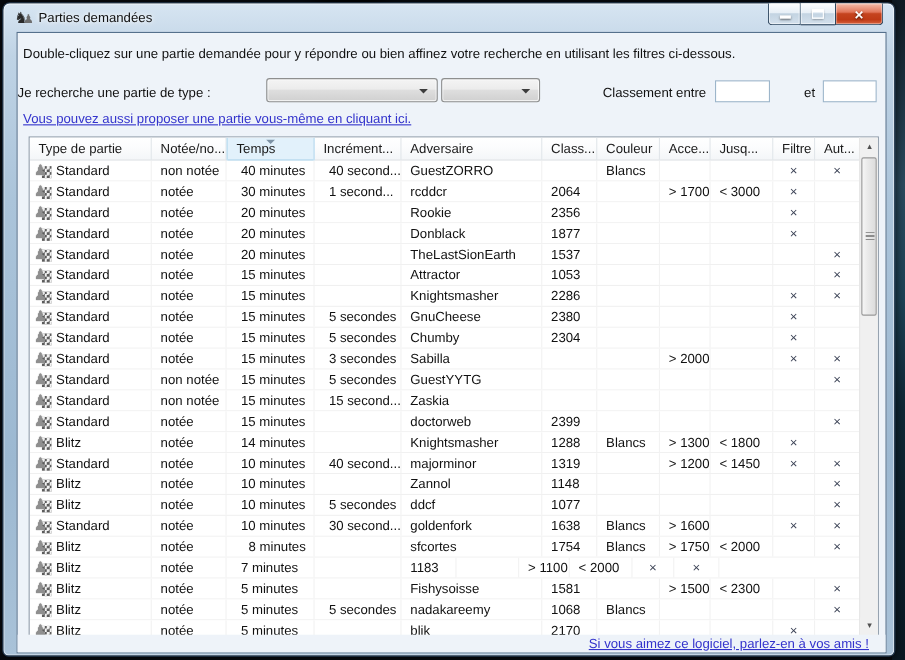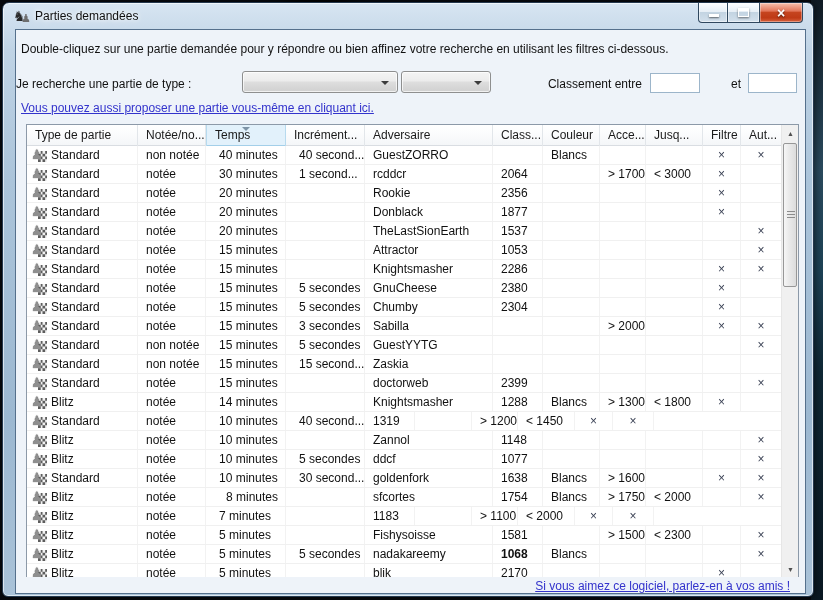--- a/index.html
+++ b/index.html
@@ -438,20 +438,21 @@
             <div class="tcell c-type" style="width: 111px;">
               <span class="pawn-icon">
                 <span class="board"></span>
                 <span class="pawn">♟</span>
               </span>
               <span>Standard</span>
             </div>
             <div class="tcell c-rated" style="width: 68px;"><span>notée</span></div>
             <div class="tcell c-time" style="width: 80px;"><span>10 minutes</span></div>
             <div class="tcell c-inc" style="width: 79px;"><span>40 second...</span></div>
+            <div class="tcell c-adv" style="width: 128px;"><span>majorminor</span></div>
             <div class="tcell c-rating" style="width: 50px;"><span>1319</span></div>
             <div class="tcell c-color" style="width: 57px;"><span></span></div>
             <div class="tcell c-above" style="width: 46px;"><span>&gt; 1200</span></div>
             <div class="tcell c-below" style="width: 57px;"><span>&lt; 1450</span></div>
             <div class="tcell c-x" style="width: 38px;"><span>×</span></div>
             <div class="tcell c-x" style="width: 41px;"><span>×</span></div>
           </div>
           <div class="trow">
             <div class="tcell c-type" style="width: 111px;">
               <span class="pawn-icon">
@@ -570,21 +571,21 @@
               <span class="pawn-icon">
                 <span class="board"></span>
                 <span class="pawn">♟</span>
               </span>
               <span>Blitz</span>
             </div>
             <div class="tcell c-rated" style="width: 68px;"><span>notée</span></div>
             <div class="tcell c-time" style="width: 80px;"><span>5 minutes</span></div>
             <div class="tcell c-inc" style="width: 79px;"><span>5 secondes</span></div>
             <div class="tcell c-adv" style="width: 128px;"><span>nadakareemy</span></div>
-            <div class="tcell c-rating" style="width: 50px; font-weight: bold;"><span>1068</span></div>
+            <div class="tcell c-rating" style="width: 50px;"><span>1068</span></div>
             <div class="tcell c-color" style="width: 57px;"><span>Blancs</span></div>
             <div class="tcell c-above" style="width: 46px;"><span></span></div>
             <div class="tcell c-below" style="width: 57px;"><span></span></div>
             <div class="tcell c-x" style="width: 38px;"><span></span></div>
             <div class="tcell c-x" style="width: 41px;"><span>×</span></div>
           </div>
           <div class="trow">
             <div class="tcell c-type" style="width: 111px;">
               <span class="pawn-icon">
                 <span class="board"></span>

